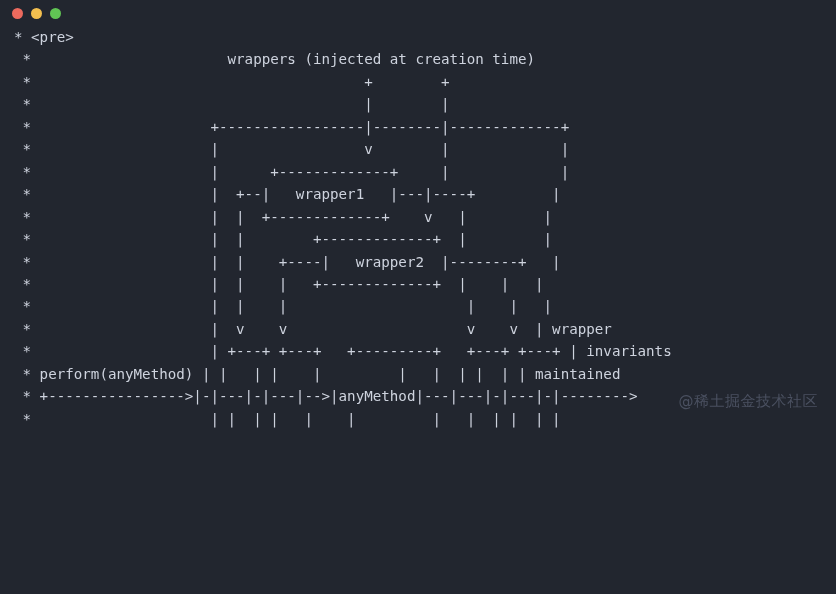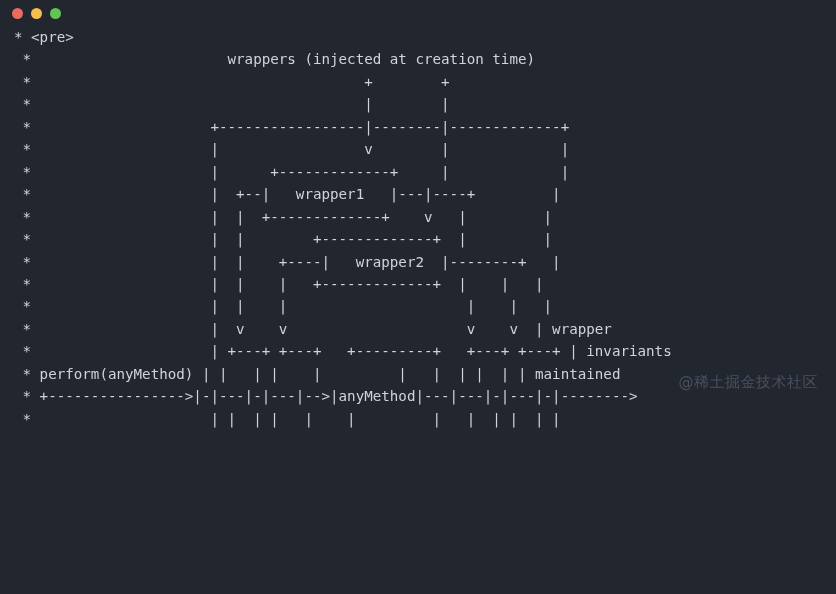--- a/index.html
+++ b/index.html
@@ -49,21 +49,21 @@
     font-family: "DejaVu Sans Mono", "Liberation Mono", monospace;
     font-size: 14.2px;
     line-height: 22.45px;
     letter-spacing: 0px;
     white-space: pre;
     tab-size: 4;
   }
   #watermark {
     position: absolute;
     right: 18px;
-    bottom: 39px;
+    bottom: 20px;
     color: #4a5060;
     font-family: "DejaVu Sans", "Liberation Sans", sans-serif;
     font-size: 15px;
     letter-spacing: 0.5px;
     user-select: none;
     pointer-events: none;
   }
 </style>
 </head>
 <body>

